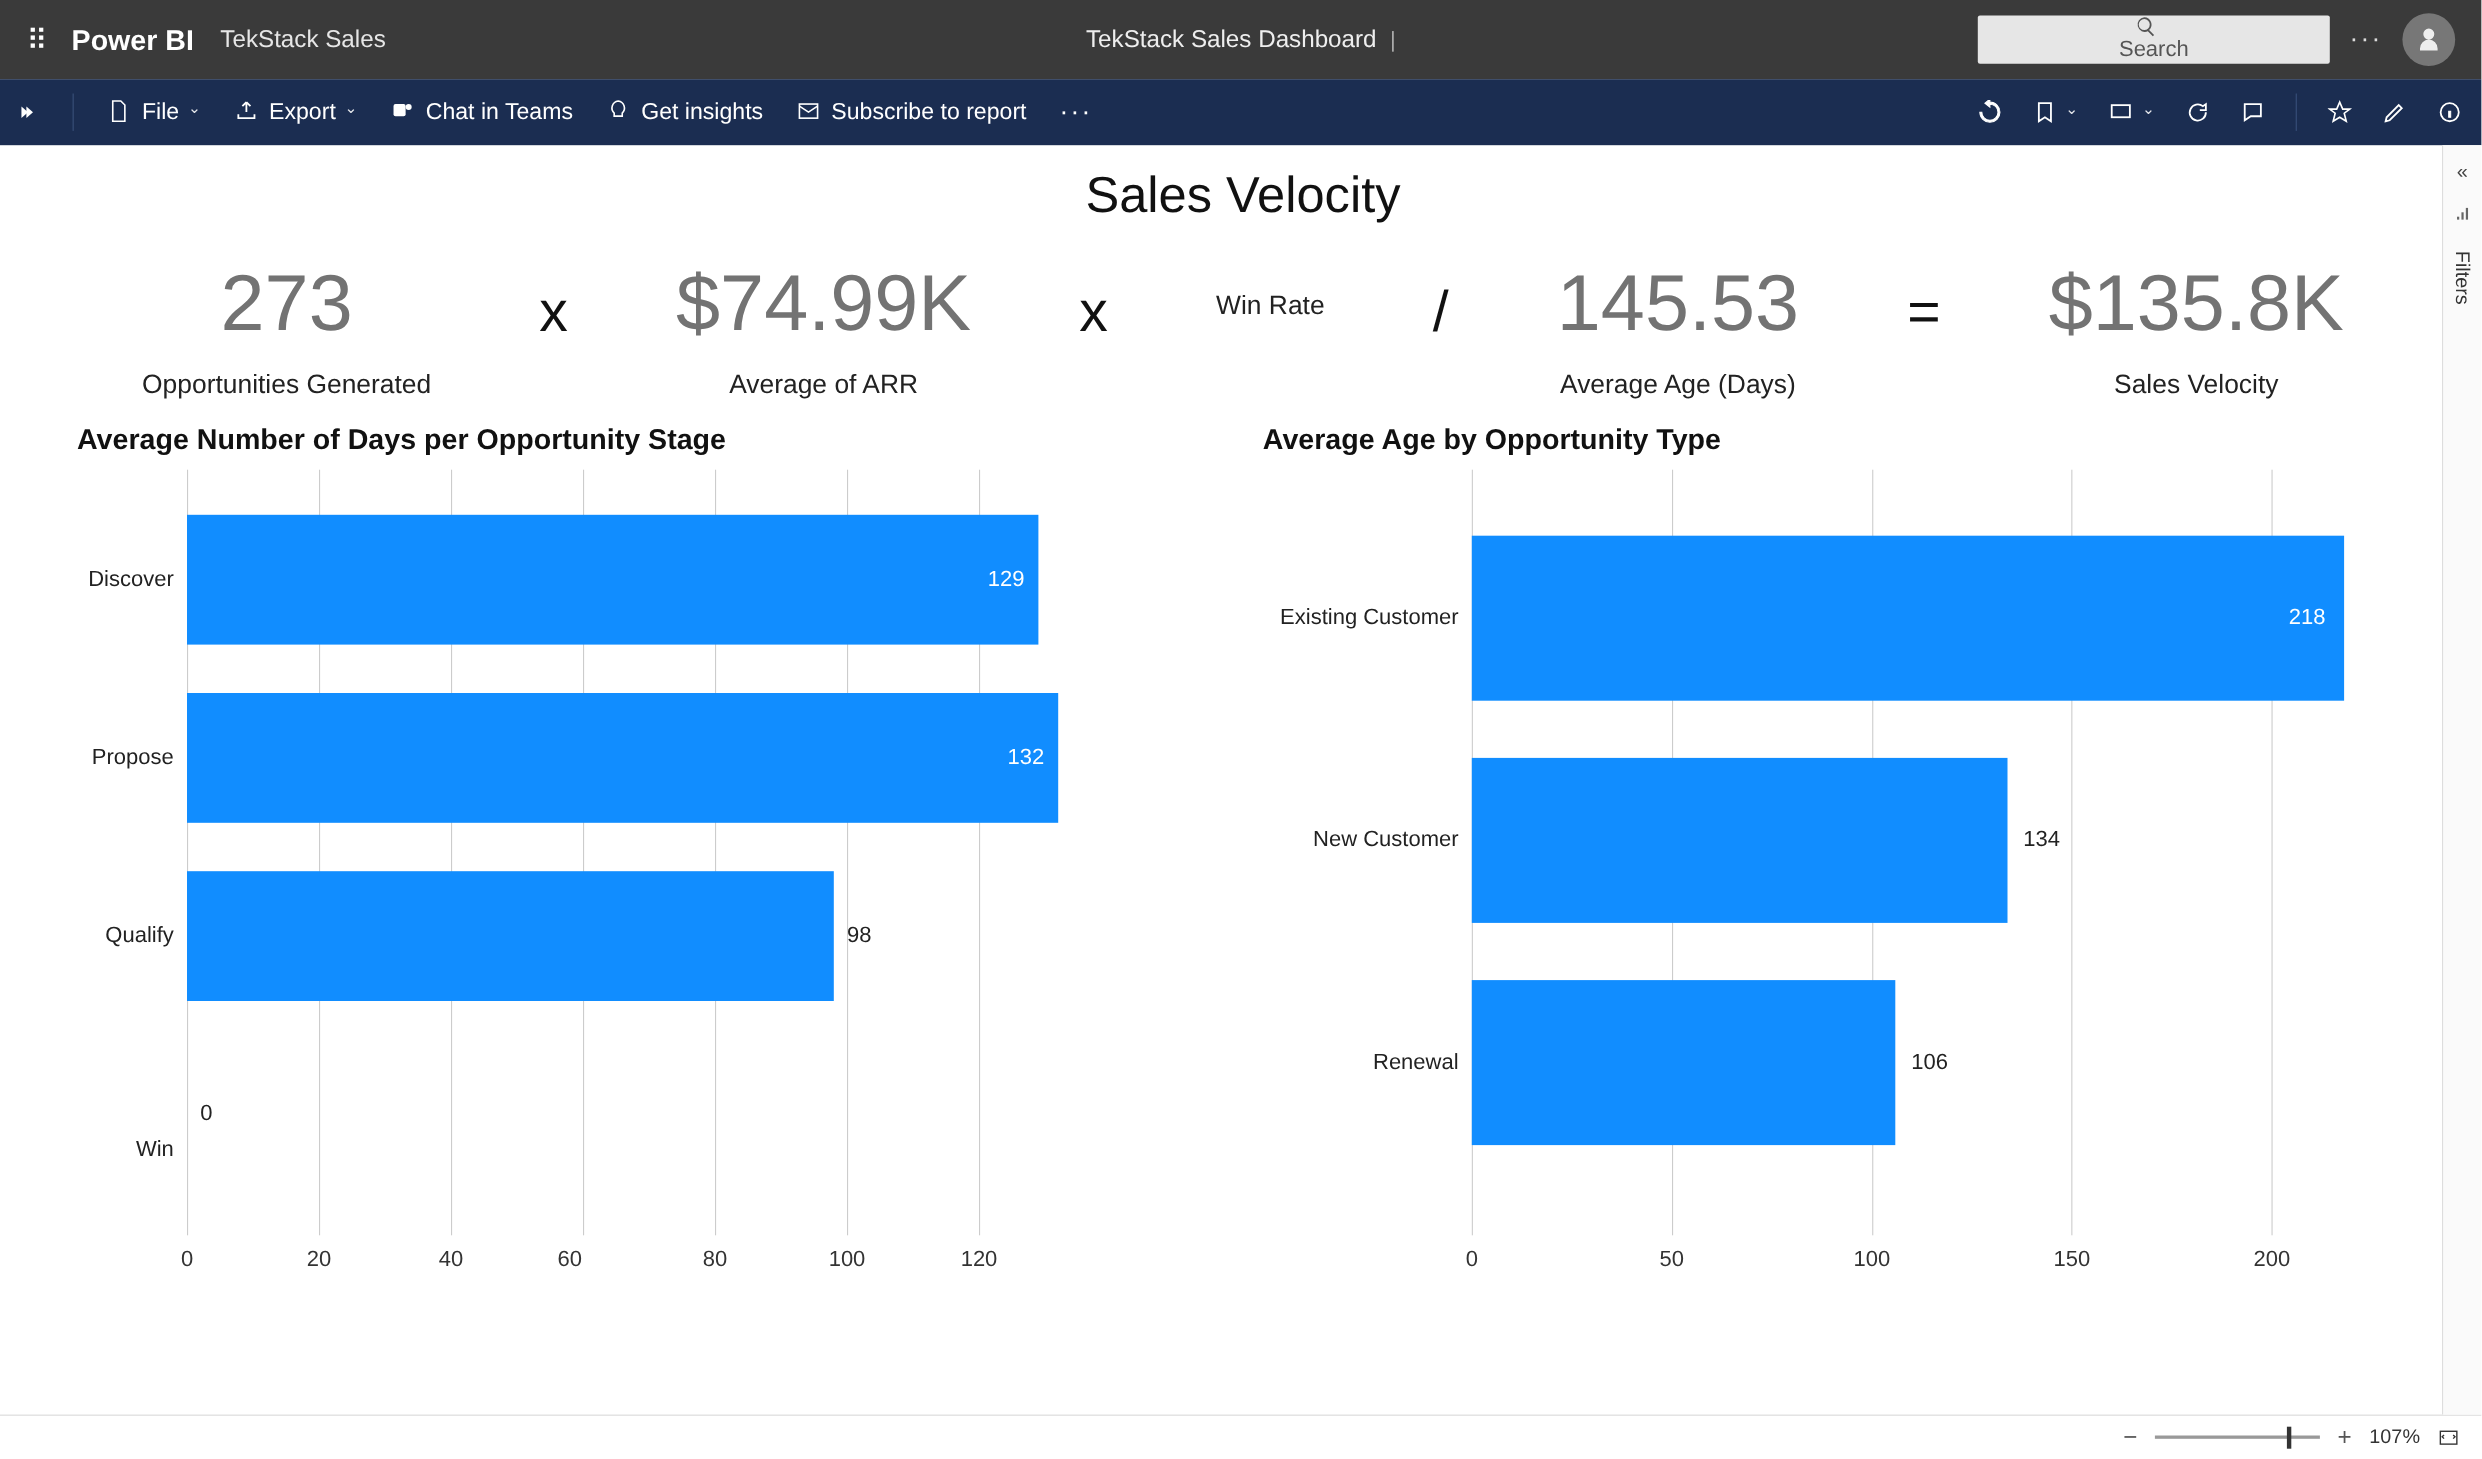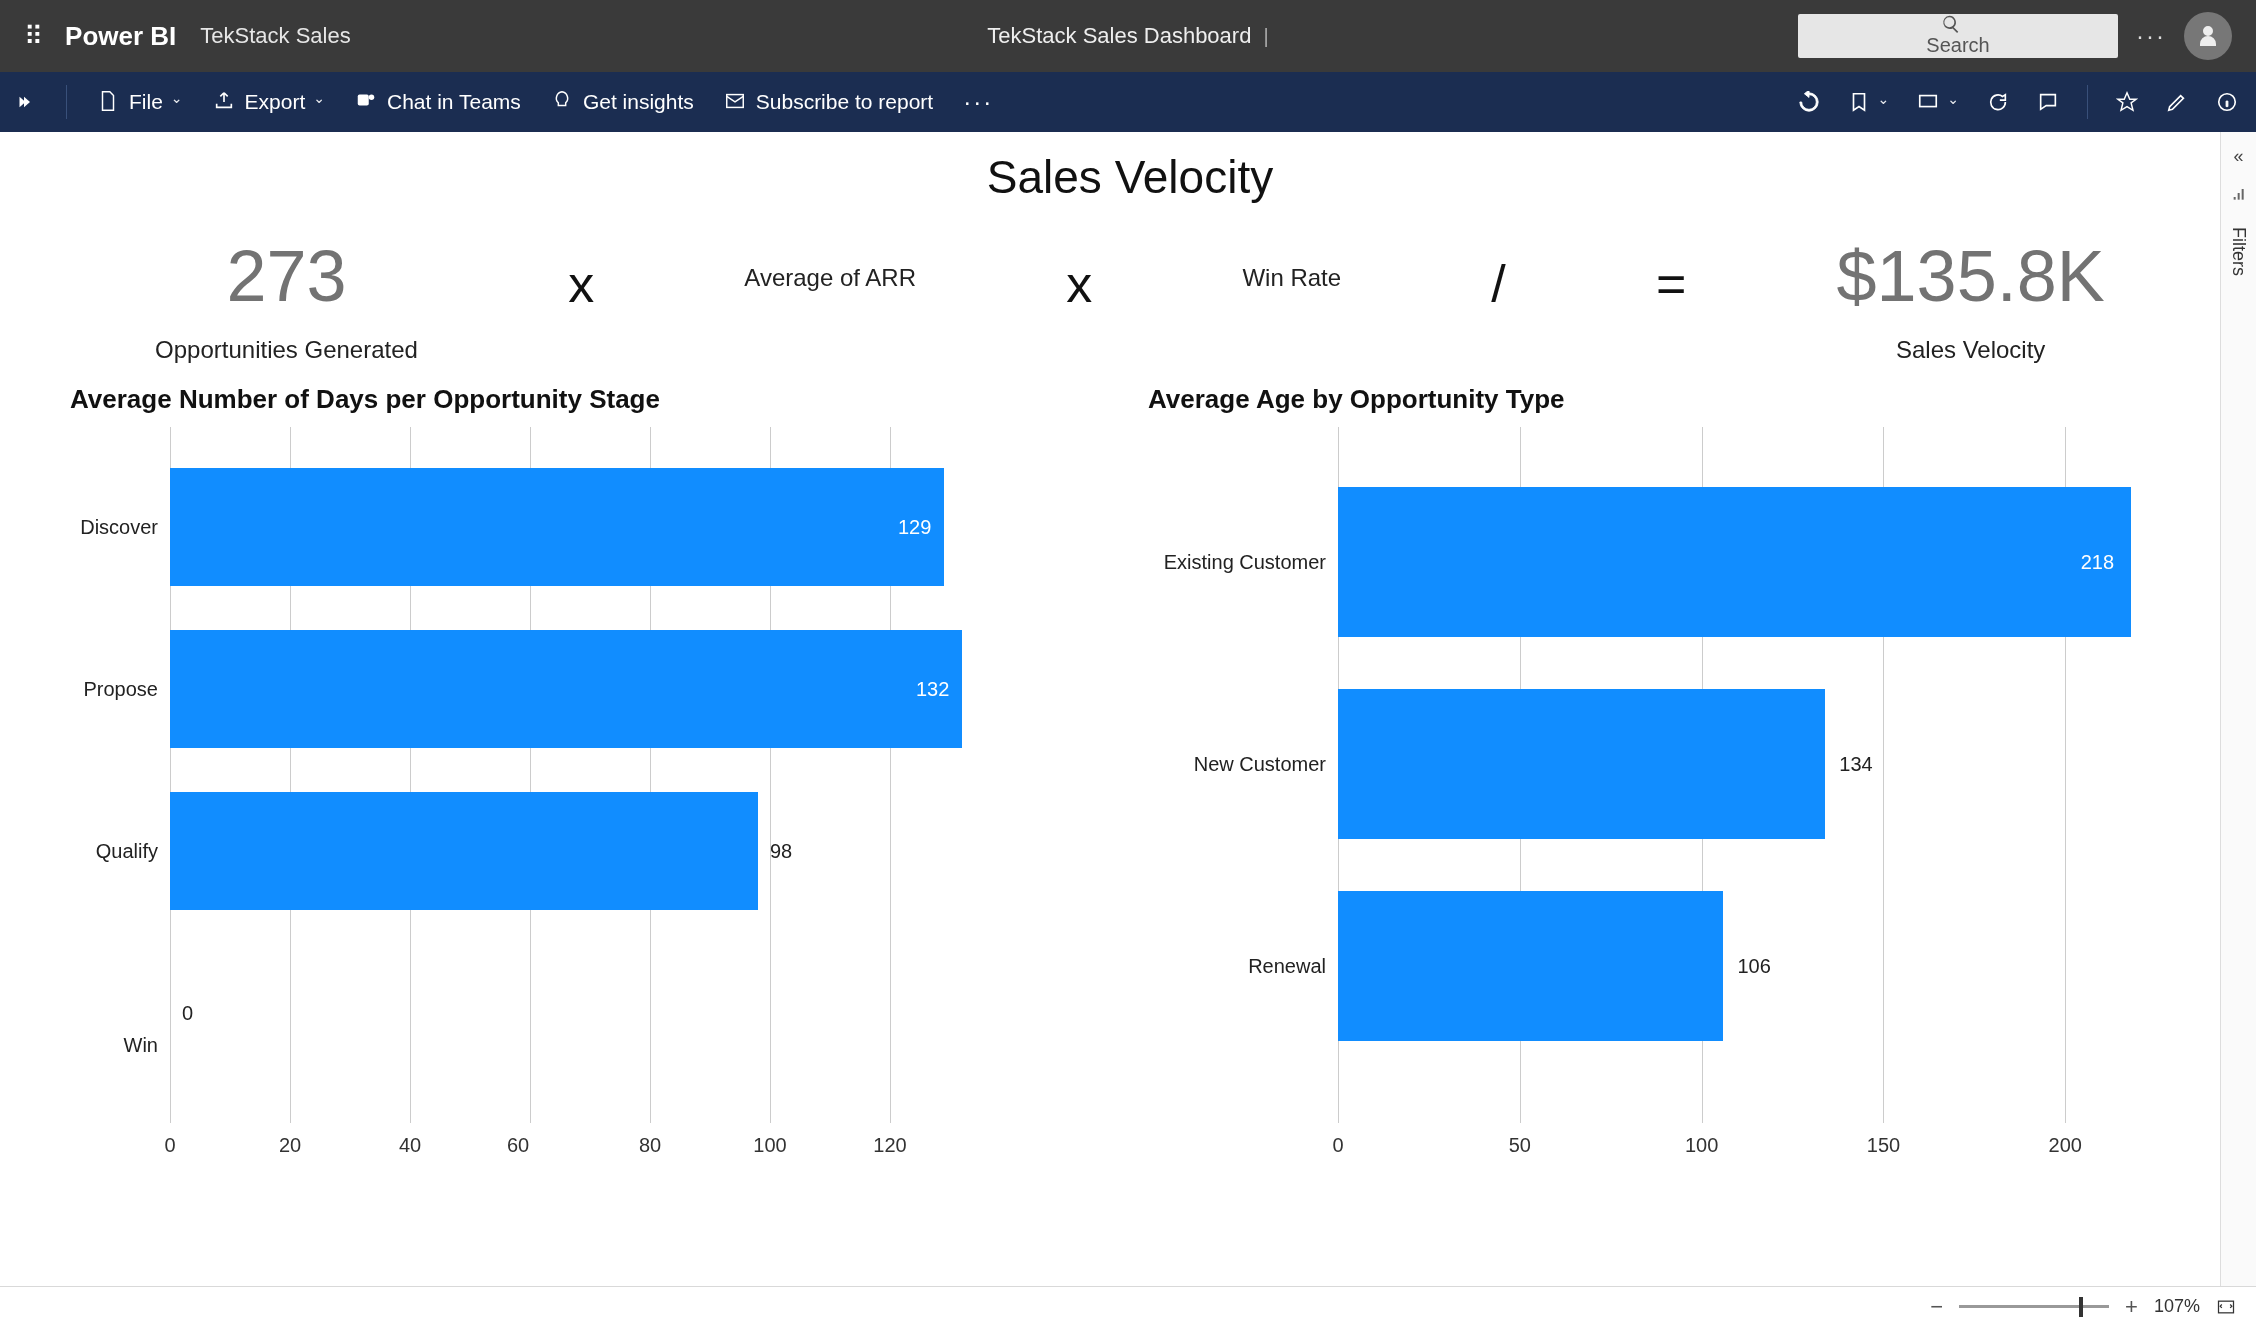--- a/index.html
+++ b/index.html
@@ -221,27 +221,32 @@
     <div class="report-title">Sales Velocity</div>
 
 
     <div class="kpis">
       <div class="kpi">
         <div class="val">273</div>
         <div class="lbl">Opportunities Generated</div>
       </div>
       <div class="op">x</div>
       <div class="kpi">
+        <div class="val">$74.99K</div>
         <div class="lbl">Average of ARR</div>
       </div>
       <div class="op">x</div>
       <div class="kpi">
         <div class="lbl">Win Rate</div>
       </div>
       <div class="op">/</div>
+      <div class="kpi">
+        <div class="val">145.53</div>
+        <div class="lbl">Average Age (Days)</div>
+      </div>
       <div class="op">=</div>
       <div class="kpi">
         <div class="val">$135.8K</div>
         <div class="lbl">Sales Velocity</div>
       </div>
     </div>
 
     <div class="charts">
 
       <div class="chart">

